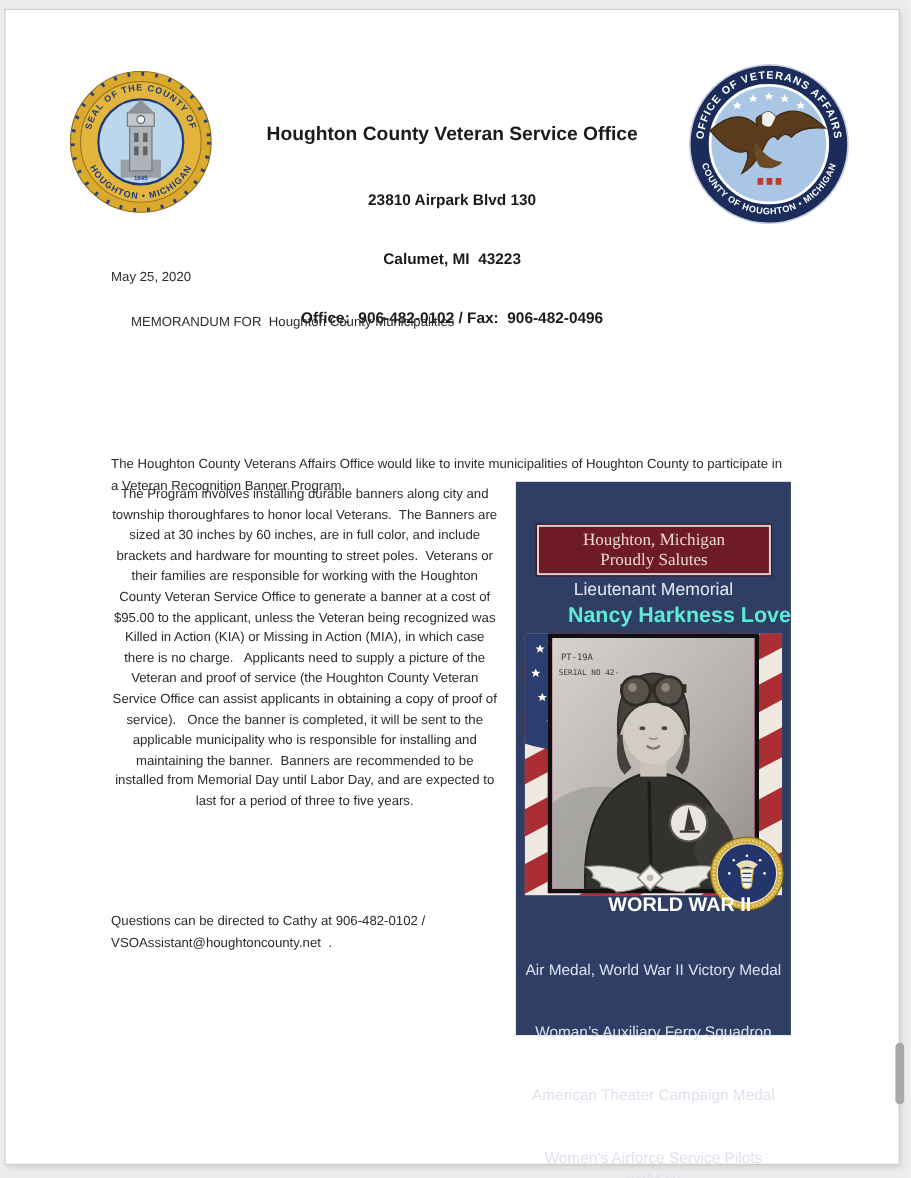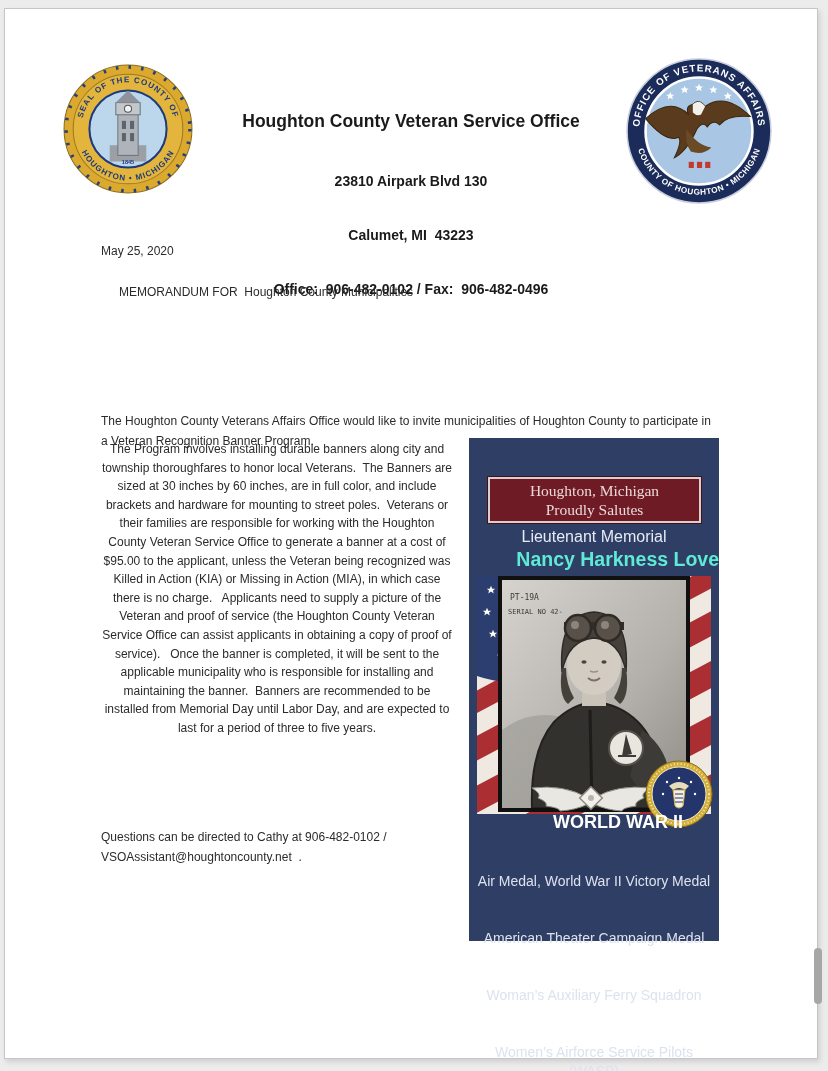--- a/index.html
+++ b/index.html
@@ -262,22 +262,22 @@
           <circle cx="50" cy="34" r="1.2"></circle>
       </g>
       <path d="M24,26 Q34,18 44,26 L40,30 Q34,26 28,30 Z" fill="#e8ddba"></path>
       <path d="M28,30 H40 L38,46 Q34,50 30,46 Z" fill="#f3f0e8" stroke="#d4af37" stroke-width="1"></path>
       <path d="M30,34 H38 M30,38 H38 M30,42 H38" stroke="#24356b" stroke-width="1"></path>
     </svg>
 
     <div class="war-title">WORLD WAR II</div>
     <div class="honors">
       <div>Air Medal, World War II Victory Medal</div>
+      <div>Woman’s Auxiliary Ferry Squadron</div>
       <div>American Theater Campaign Medal</div>
-      <div>Woman’s Auxiliary Ferry Squadron</div>
       <div>Women’s Airforce Service Pilots (WASP)</div>
       
     </div>
   </div>
 
 </div>
 
 <div class="scroll-thumb"></div>
 
 </body></html>

